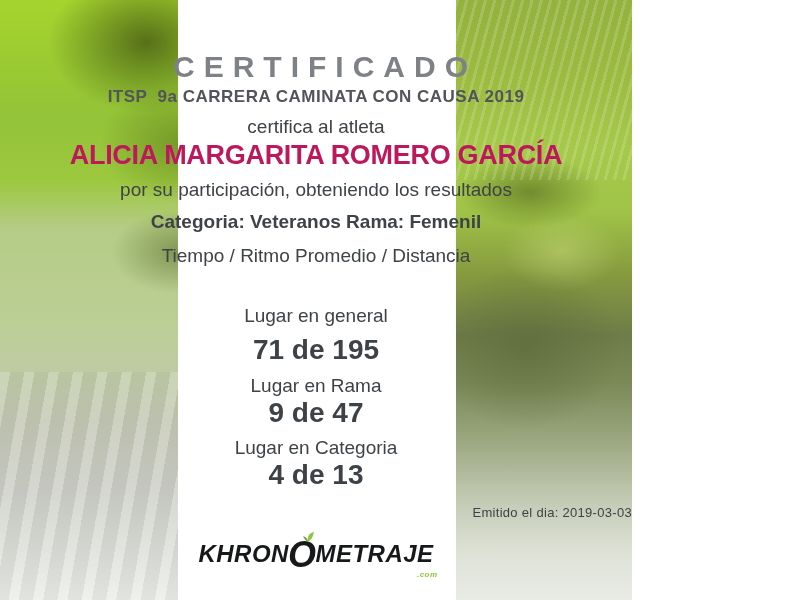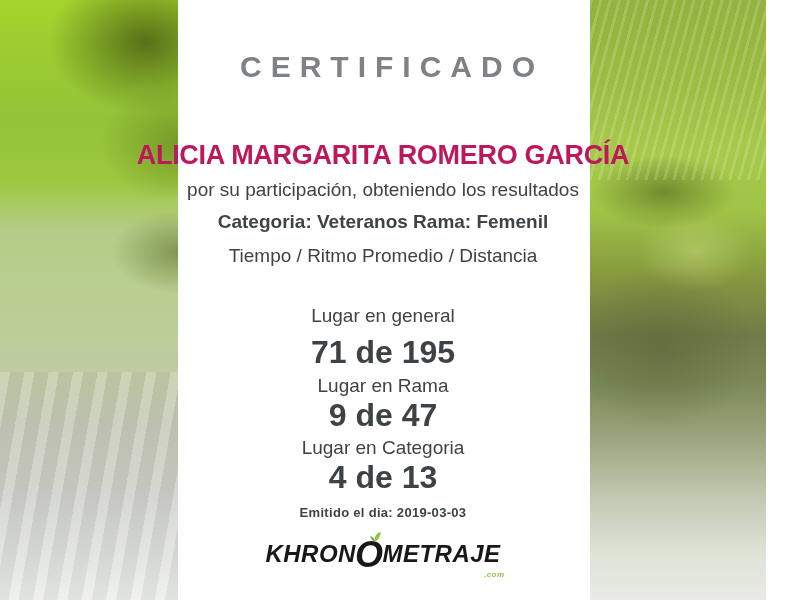--- a/index.html
+++ b/index.html
@@ -1,17 +1,17 @@
 <!DOCTYPE html>
 <html><head>
 <meta charset="utf-8">
 <style>
   html,body { margin:0; padding:0; background:#ffffff; }
   .stage {
-    position:relative; width:766px; height:600px; overflow:hidden;
+    position:relative; width:632px; height:600px; overflow:hidden;
     background:#ffffff;
     font-family:"Liberation Sans", sans-serif;
     color:#3e4347;
   }
 
   
   .photo { position:absolute; top:0; height:600px; }
   .photo-left {
     left:0; width:178px;
     background:
@@ -46,25 +46,25 @@
   .line { position:absolute; left:0; width:100%; text-align:center; z-index:5; }
   .title        { top:50px;  font-size:30px; font-weight:bold; letter-spacing:9px; padding-left:9px; color:#7e8286; }
   .event        { top:87px;  font-size:17px; font-weight:bold; letter-spacing:.5px; color:#515459; white-space:pre; }
   .certifies    { top:116px; font-size:19px; font-weight:500; }
   .athlete      { top:140px; font-size:27px; font-weight:600; letter-spacing:-.3px; color:#be185d; }
   .participation{ top:179px; font-size:19px; font-weight:500; }
   .category     { top:211px; font-size:19px; font-weight:600; }
   .metrics-label{ top:245px; font-size:19px; font-weight:500; }
   .metrics-value{ top:268px; font-size:28px; font-weight:600; color:#3d4247; }
   .r-label      { font-size:19px; font-weight:500; }
-  .r-value      { font-size:32px; font-weight:600; color:#3d4247; }
+  .r-value      { font-size:28px; font-weight:600; color:#3d4247; }
   .lab-general  { top:305px; }  .val-general  { top:334px; }
   .lab-rama     { top:375px; }  .val-rama     { top:397px; }
   .lab-categoria{ top:437px; }  .val-categoria{ top:459px; }
-  .issued       { top:505px; font-size:13px; font-weight:700; letter-spacing:.3px; }
+  .issued       { top:505px; font-size:13px; font-weight:400; letter-spacing:.3px;text-align:right; }
 
   
   .logo {
     position:absolute; top:536px; left:0; width:100%; height:44px;
     display:flex; align-items:flex-start; justify-content:center; z-index:5;
     font-style:italic; font-weight:bold; color:#17181a; letter-spacing:.5px;
   }
   .logo-inner { position:relative; display:flex; align-items:center; }
   .logo-text { font-size:24px; line-height:1; }
   .logo-o {
@@ -83,20 +83,22 @@
 <div class="stage">
 
   <div class="photo photo-left">
     <div class="fabric-folds"></div>
   </div>
   <div class="photo photo-right">
     <div class="hair-streaks"></div>
   </div>
 
   <div class="line title">CERTIFICADO</div>
+  <div class="line event">ITSP  9a CARRERA CAMINATA CON CAUSA 2019</div>
+  <div class="line certifies">certifica al atleta</div>
   <div class="line athlete">ALICIA MARGARITA ROMERO GARCÍA</div>
   <div class="line participation">por su participación, obteniendo los resultados</div>
   <div class="line metrics-label">Tiempo / Ritmo Promedio / Distancia</div>
   <div class="line category">Categoria: Veteranos Rama: Femenil</div>
 
   <div class="line r-label lab-general">Lugar en general</div>
   <div class="line r-value val-general">71 de 195</div>
   <div class="line r-label lab-rama">Lugar en Rama</div>
   <div class="line r-value val-rama">9 de 47</div>
   <div class="line r-label lab-categoria">Lugar en Categoria</div>

